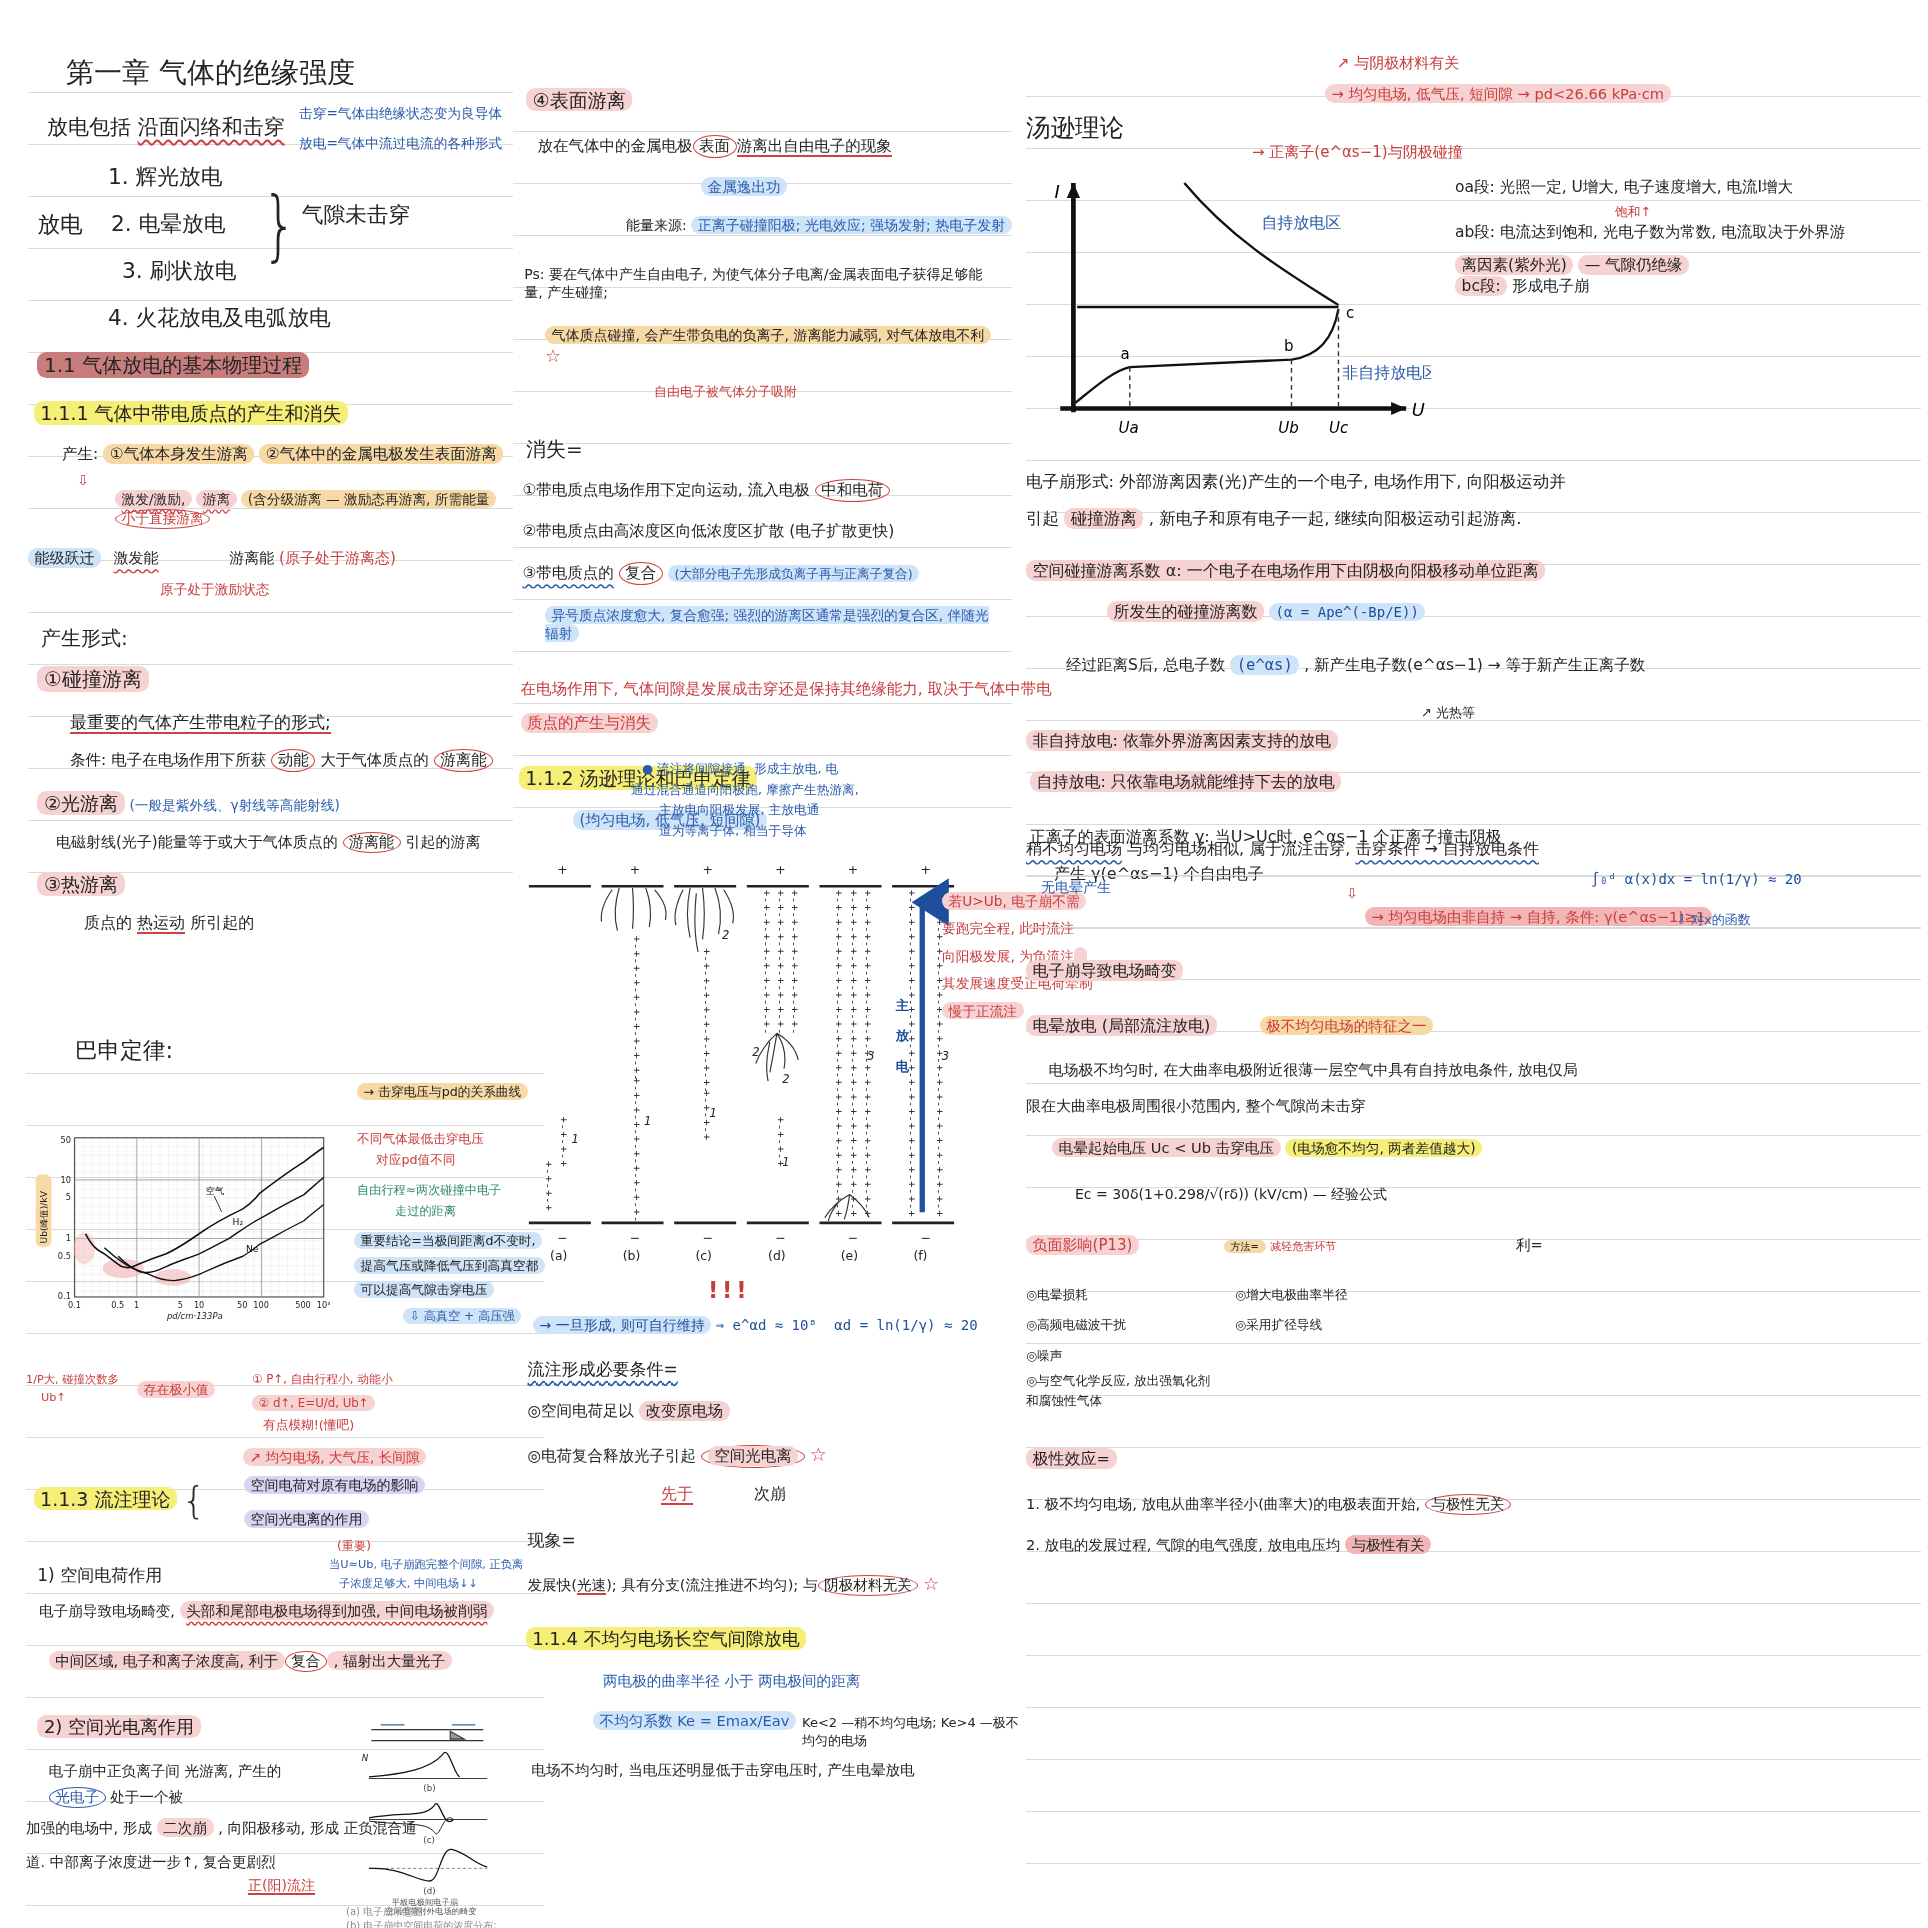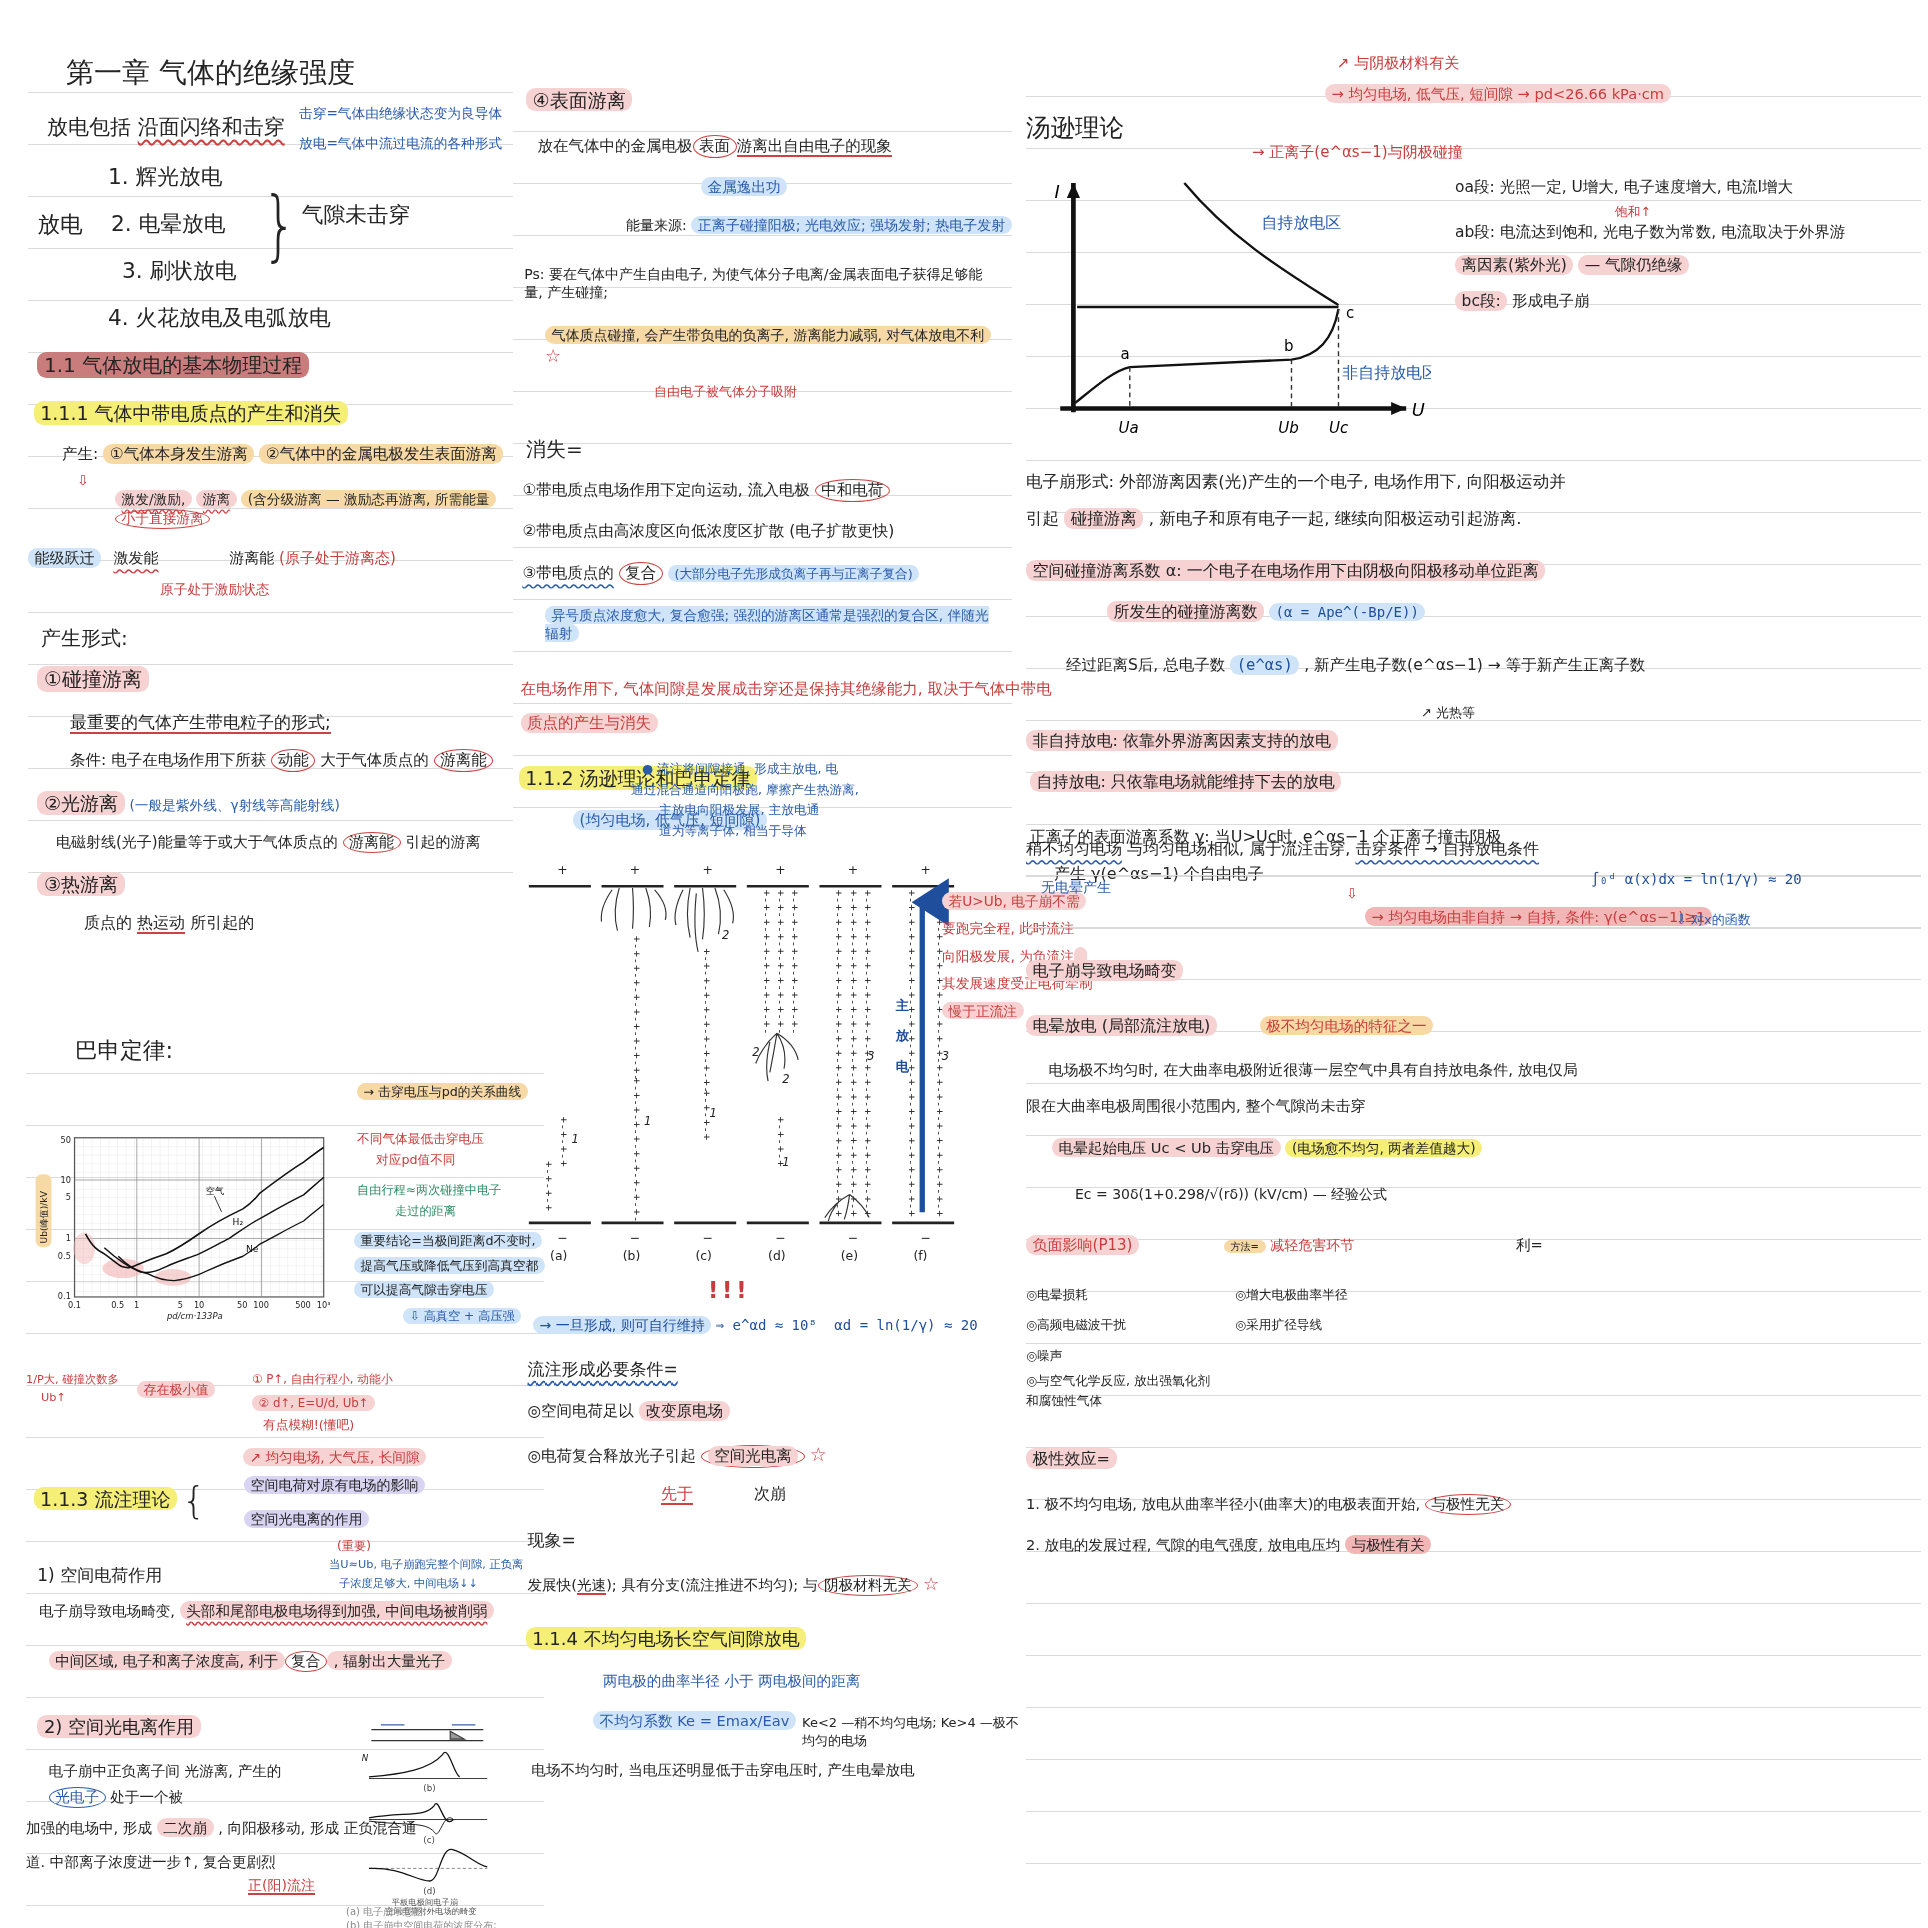--- a/index.html
+++ b/index.html
@@ -187,21 +187,21 @@
   </svg>
 
   <div class="ab" style="top:132px;left:429px;width:461px">
     <div style="font-size:15.5px">oa段: 光照一定, U增大, 电子速度增大, 电流I增大</div>
     <div class="red" style="font-size:12.7px;margin:5.6px 0 1.9px 160px">饱和↑</div>
     <div style="font-size:15.5px">ab段: 电流达到饱和, 光电子数为常数, 电流取决于外界游</div>
     <div style="margin-top:11.3px">
       <span class="pill hl-pink" style="font-size:15.5px">离因素(紫外光)</span>
       <span class="pill hl-pink" style="font-size:15.5px">— 气隙仍绝缘</span>
     </div>
-    <div style="margin-top:15px">
+    <div style="">
       <span class="pill hl-pink" style="font-size:15.5px">bc段:</span>
       <span style="font-size:15.5px">形成电子崩</span>
     </div>
   </div>
 
   <div class="ab" style="top:426px;left:0px;font-size:16.5px">电子崩形式: 外部游离因素(光)产生的一个电子, 电场作用下, 向阳极运动并</div>
   <div class="ab" style="top:463px;left:0px;font-size:16.5px">
     <span>引起</span>
     <span class="pill hl-pink">碰撞游离</span>
     <span>, 新电子和原有电子一起, 继续向阳极运动引起游离.</span>
@@ -560,21 +560,21 @@
   <div class="ab" style="top:315px;left:26px">
     <span class="pill hl-pink" style="font-size:14.6px">电晕起始电压 Uc &lt; Ub 击穿电压</span>
     <span class="pill hl-yellow" style="font-size:13.7px">(电场愈不均匀, 两者差值越大)</span>
   </div>
   <div class="ab" style="top:362px;left:49px;font-size:14px">Ec = 30δ(1+0.298/√(rδ)) (kV/cm) — 经验公式</div>
   <div class="ab" style="top:412px;left:0px">
     <span class="pill hl-pink red" style="font-size:15px">负面影响(P13)</span>
   </div>
   <div class="ab" style="top:412px;left:198px">
     <span class="pill hl-orange" style="font-size:10px">方法=</span>
-    <span class="red" style="font-size:14px">减轻危害环节</span>
+    <span class="red" style="font-size:11px">减轻危害环节</span>
   </div>
   <div class="ab" style="top:412px;left:490px;font-size:14.6px">利=</div>
   <div class="ab" style="top:456px;left:0px;width:188px;font-size:12.7px;line-height:2.4">
     <div>◎电晕损耗</div>
     <div>◎高频电磁波干扰</div>
     <div>◎噪声</div>
     <div class="wrap" style="line-height:1.5">◎与空气化学反应, 放出强氧化剂和腐蚀性气体</div>
   </div>
   <div class="ab" style="top:456px;left:209px;width:207px;font-size:12.7px;line-height:2.4">
     <div>◎增大电极曲率半径</div>

